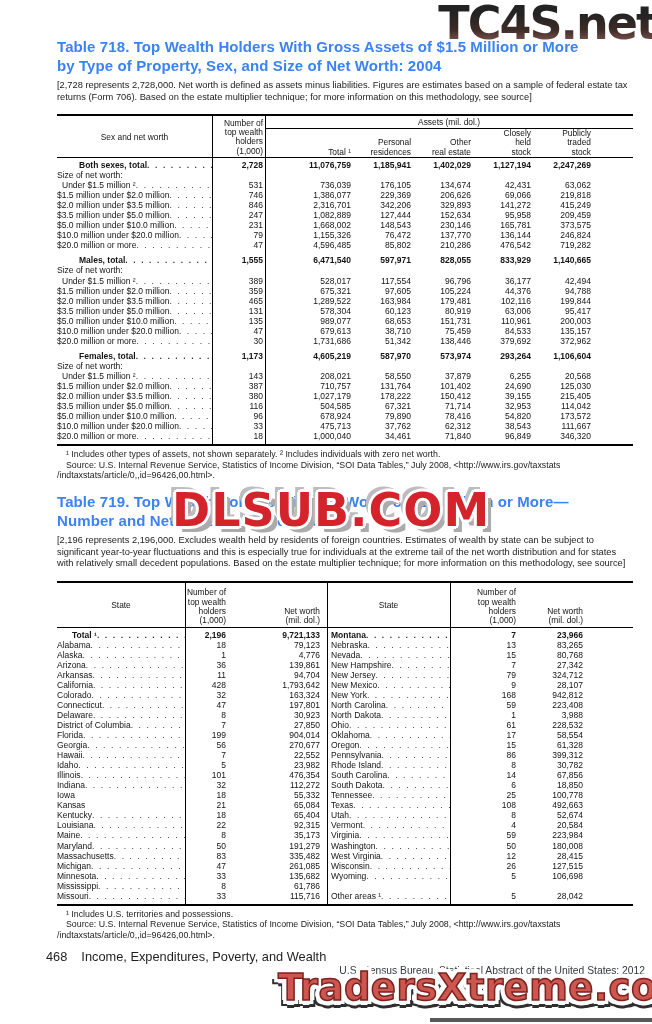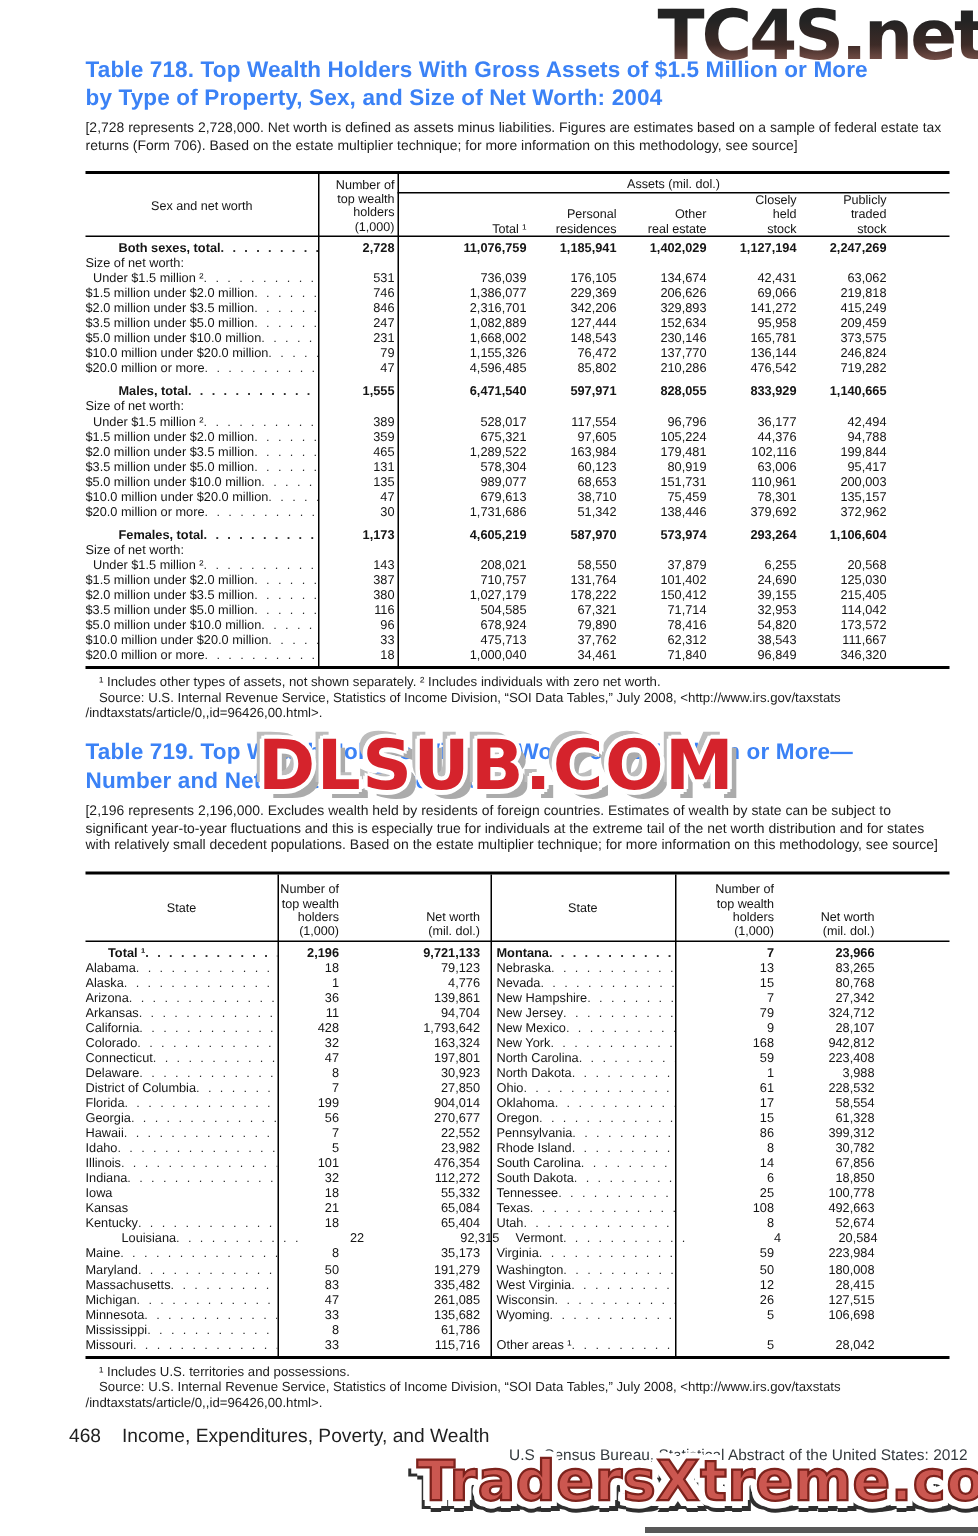--- a/index.html
+++ b/index.html
@@ -365,21 +365,21 @@
             </div>
             <div class="r">
               <div class="c stub" style="display: flex;">
                 <span class="lab">$10.0 million under $20.0 million</span>
                 <span class="dots"></span>
               </div>
               <div class="c n w53">47</div>
               <div class="c n w88">679,613</div>
               <div class="c n w60">38,710</div>
               <div class="c n w60">75,459</div>
-              <div class="c n w60">78,301</div>
+              <div class="c n w60">84,533</div>
               <div class="c n w60">135,157</div>
               <div class="c sp40"></div>
             </div>
             <div class="r">
               <div class="c stub" style="display: flex;">
                 <span class="lab">$20.0 million or more</span>
                 <span class="dots"></span>
               </div>
               <div class="c n w53">30</div>
               <div class="c n w88">1,731,686</div>
@@ -867,21 +867,21 @@
               <div class="c csp5"></div>
               <div class="c stubR" style="display: flex;">
                 <span class="lab">Utah</span>
                 <span class="dots"></span>
               </div>
               <div class="c n w68">8</div>
               <div class="c n w67">52,674</div>
               <div class="c sp48"></div>
             </div>
             <div class="r">
-              <div class="c stubL" style="display: flex; margin-left: 24px;">
+              <div class="c stubL" style="display: flex;">
                 <span class="lab">Louisiana</span>
                 <span class="dots"></span>
               </div>
               <div class="c n w43">22</div>
               <div class="c n w94">92,315</div>
               <div class="c csp5"></div>
               <div class="c stubR" style="display: flex; align-items: flex-end;">
                 <span class="lab">Vermont</span>
                 <span class="dots"></span>
               </div>

